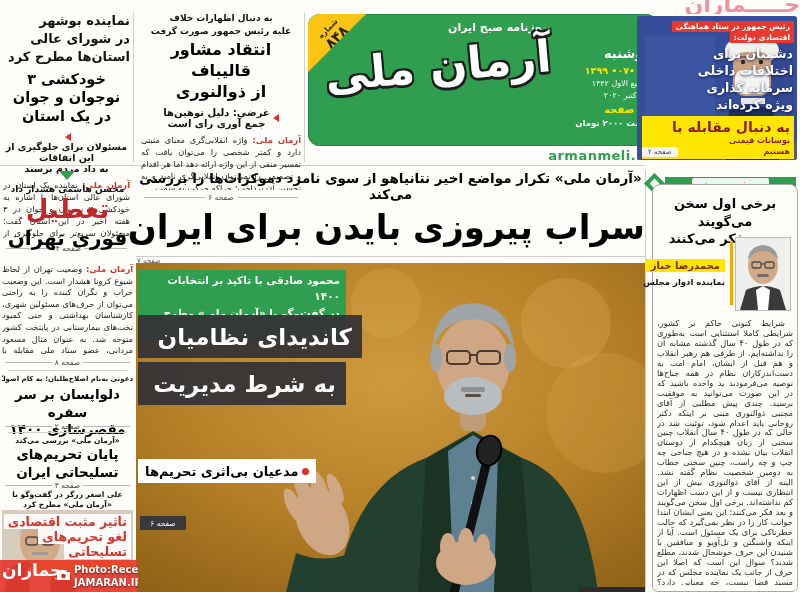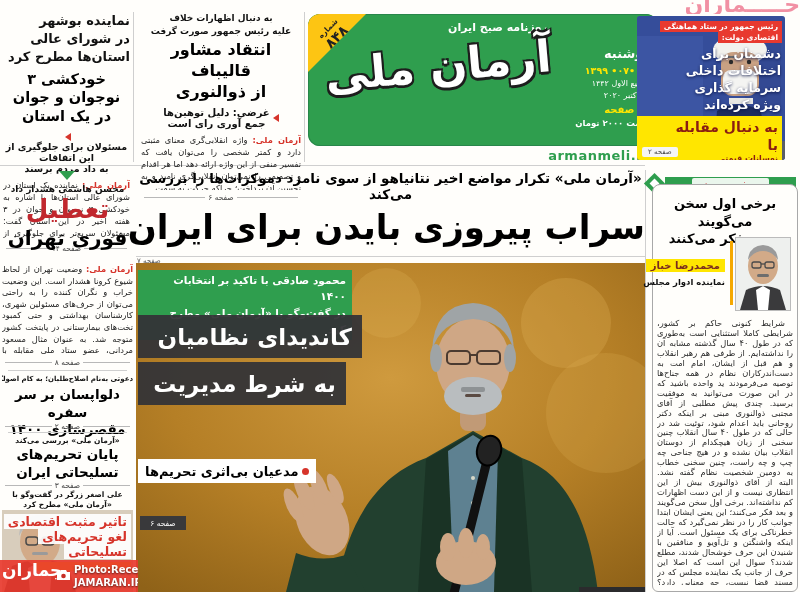--- a/index.html
+++ b/index.html
@@ -104,21 +104,21 @@
         <div class="d-w" style="font-size:8.5px;font-weight:bold;">قیمت ۲۰۰۰ تومان</div>
       </div>
     </div>
     <div class="abs" dir="ltr" style="right:10px;top:134px;color:#2f9e4e;font-weight:bold;font-size:13px;letter-spacing:.5px;">armanmeli.ir</div>
   </div>
 
   <div class="abs" style="left:686px;top:-8px;width:114px;height:22px;overflow:hidden;">
     <div style="color:#f190a3;font-size:22px;font-weight:bold;white-space:nowrap;">جـــــماران</div>
   </div>
 
-  <div class="abs" style="left:637px;top:16px;width:148px;height:144px;overflow:hidden;border-radius:3px;">
+  <div class="abs" style="left:637px;top:16px;width:160px;height:144px;overflow:hidden;border-radius:3px;">
     <svg width="160" height="144" viewBox="0 0 160 144">
       <rect width="160" height="144" fill="#3b55a5"></rect>
       <rect x="0" y="0" width="160" height="144" fill="#2b3f86" opacity=".35"></rect>
       <rect x="8" y="20" width="70" height="110" fill="#4a63b5" opacity=".35"></rect>
       <rect x="120" y="10" width="36" height="120" fill="#32488f" opacity=".6"></rect>
       <rect x="85" y="125" width="75" height="19" fill="#5a5f66"></rect>
       <rect x="95" y="120" width="55" height="7" rx="2" fill="#3a3d42"></rect>
       <path d="M88 144 L92 95 Q112 82 136 95 L142 144 Z" fill="#1d2c5e"></path>
       <ellipse cx="115" cy="34" rx="27" ry="15" fill="#f2f2ee"></ellipse>
       <rect x="96" y="36" width="38" height="44" rx="12" fill="#c9a183"></rect>
@@ -192,21 +192,21 @@
         <ellipse cx="180" cy="224" rx="7" ry="20" fill="#cfa785"></ellipse>
         <ellipse cx="196" cy="226" rx="7" ry="19" fill="#cfa785"></ellipse>
         <ellipse cx="210" cy="234" rx="6" ry="16" fill="#cfa785"></ellipse>
       </g>
       <path d="M150 329 L160 290 Q185 300 210 292 L230 329 Z" fill="#22402f"></path>
       <ellipse cx="330" cy="300" rx="30" ry="22" fill="#cfa785"></ellipse>
       <ellipse cx="312" cy="284" rx="8" ry="14" fill="#cfa785"></ellipse>
       <ellipse cx="330" cy="280" rx="8" ry="15" fill="#cfa785"></ellipse>
       <ellipse cx="347" cy="284" rx="7" ry="13" fill="#cfa785"></ellipse>
     </svg>
-    <div class="abs" style="left:2px;top:7px;width:198px;background:#2f9e4e;padding:2px 6px 3px 10px;text-align:right;">
+    <div class="abs" style="left:2px;top:7px;width:198px;background:#2f9e4e;padding:2px 6px 3px 4px;text-align:right;">
       <div style="color:#fff;font-weight:bold;font-size:10.5px;line-height:1.55;">محمود صادقی با تاکید بر انتخابات ۱۴۰۰</div>
       <div style="color:#fff;font-weight:bold;font-size:10.5px;line-height:1.55;">در گفت‌وگو با «آرمان ملی» مطرح کرد</div>
     </div>
     <div class="strip" style="left:2px;top:52px;width:204px;height:43px;font-size:23px;">کاندیدای نظامیان</div>
     <div class="strip" style="left:2px;top:99px;width:188px;height:43px;font-size:23px;">به شرط مدیریت</div>
     <div class="wstrip" style="left:2px;top:196px;height:24px;font-size:13px;">
       <span class="reddot"></span>
       <span>مدعیان بی‌اثری تحریم‌ها</span>
     </div>
     <div class="abs" style="left:4px;top:253px;width:46px;height:14px;background:#39393b;color:#fff;font-size:7.5px;

